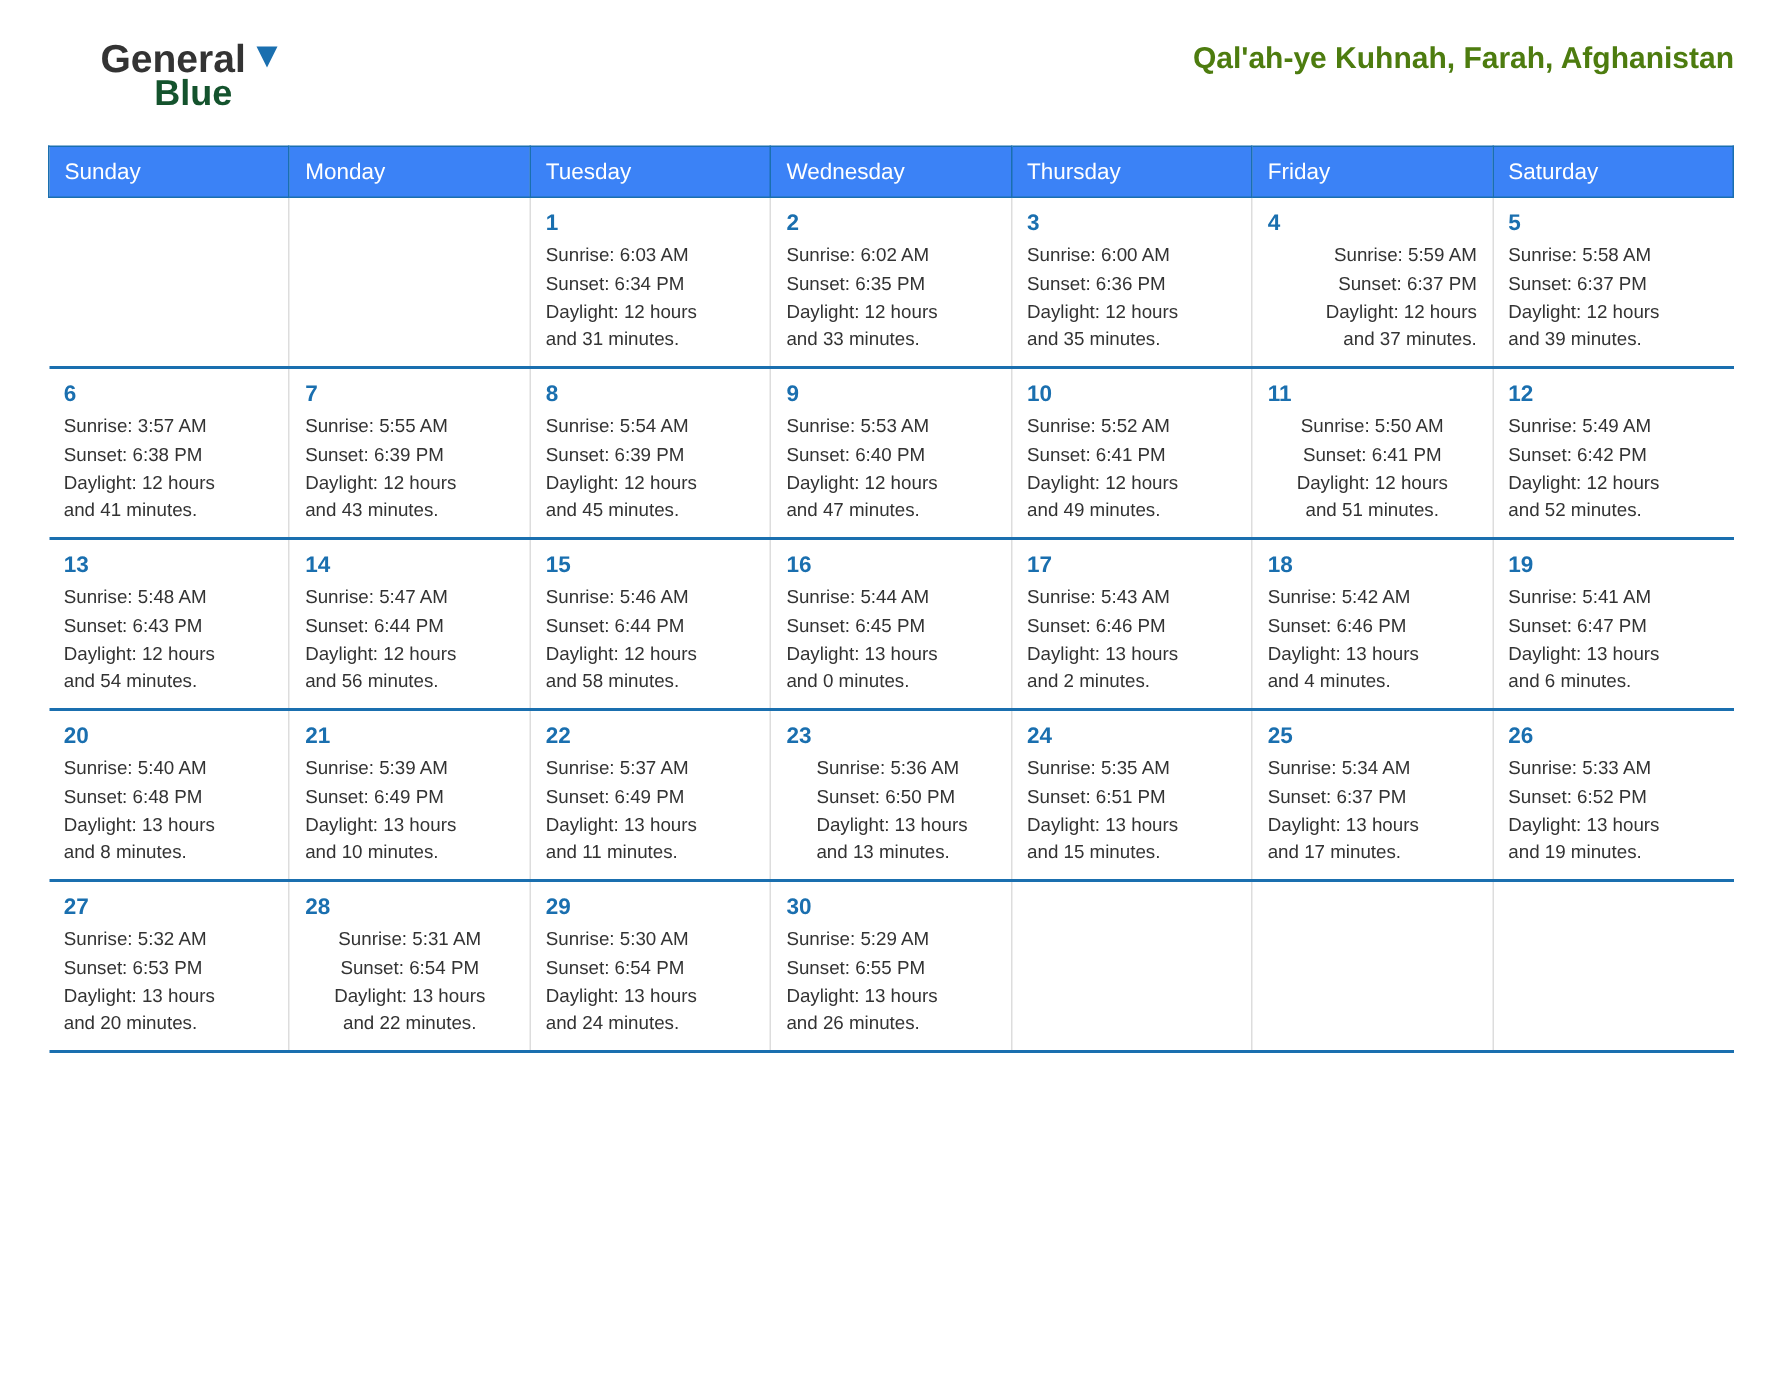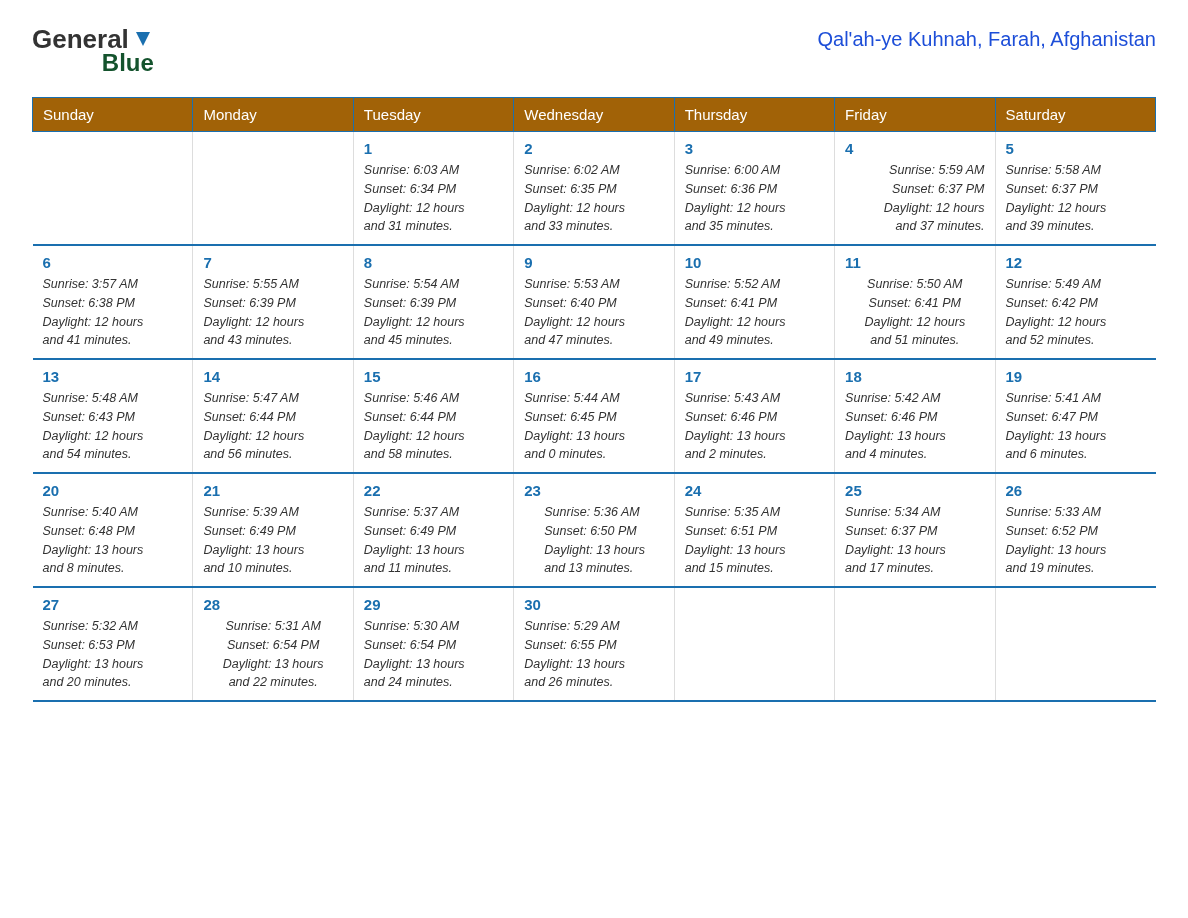--- a/index.html
+++ b/index.html
@@ -35,30 +35,31 @@
       text-align: right;
     }
     .month-title {
       font-size: 52px;
       font-weight: normal;
       color: #222;
       line-height: 1.1;
     }
     .location-title {
       font-size: 20px;
-      color: #1d4ed8;
+      color: #4d7c0f;
       margin-top: 4px;
+      font-weight: bold;
     }
     table {
       width: 100%;
       border-collapse: collapse;
       table-layout: fixed;
     }
     thead tr {
-      background-color: #a16207;
+      background-color: #3b82f6;
     }
     thead th {
       color: #fff;
       font-size: 15px;
       font-weight: normal;
       padding: 8px 10px;
       text-align: left;
       border: 1px solid #1a6faf;
     }
     tbody tr {
@@ -80,32 +81,31 @@
       font-size: 15px;
       font-weight: bold;
       color: #1a6faf;
       margin-bottom: 4px;
       display: block;
     }
     .day-info {
       font-size: 12.5px;
       color: #333;
       line-height: 1.5;
-      font-style: italic;
     }
     .empty-cell {
       background: #fff;
     }
   </style>
 </head>
 <body>
 
 <div class="header">
   <div class="logo">
-    <div style="display:flex; flex-direction:column; align-items:flex-end;">
+    <div style="display:flex; flex-direction:column; align-items:center;margin-left:35px;">
       <div style="display:flex; align-items:center;">
         <span class="logo-text-general">General</span>
         <div style="position:relative; display:inline-block; margin-left:3px; margin-top:2px;">
           
           <svg width="22" height="22" viewBox="0 0 22 22">
             <polygon points="4,4 18,4 11,18" fill="#1a6faf"></polygon>
           </svg>
         </div>
       </div>
       <span class="logo-text-blue" style="margin-top:-6px; margin-left:2px;">Blue</span>

